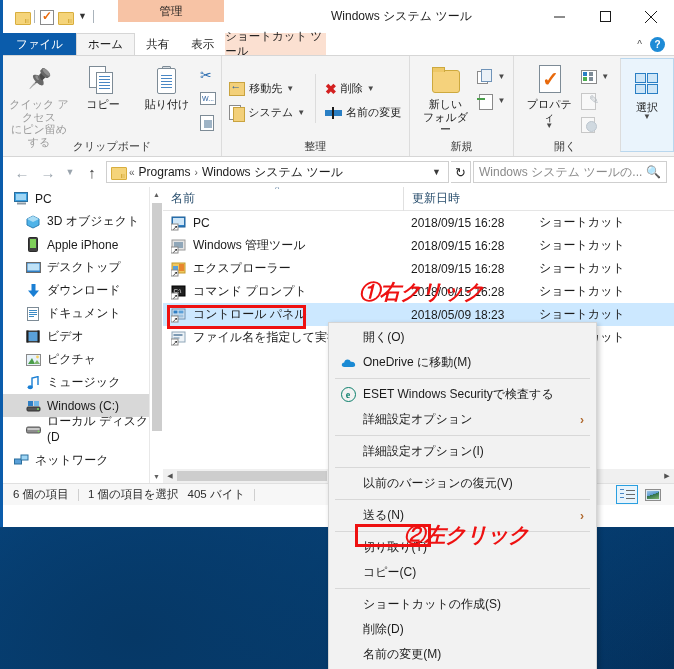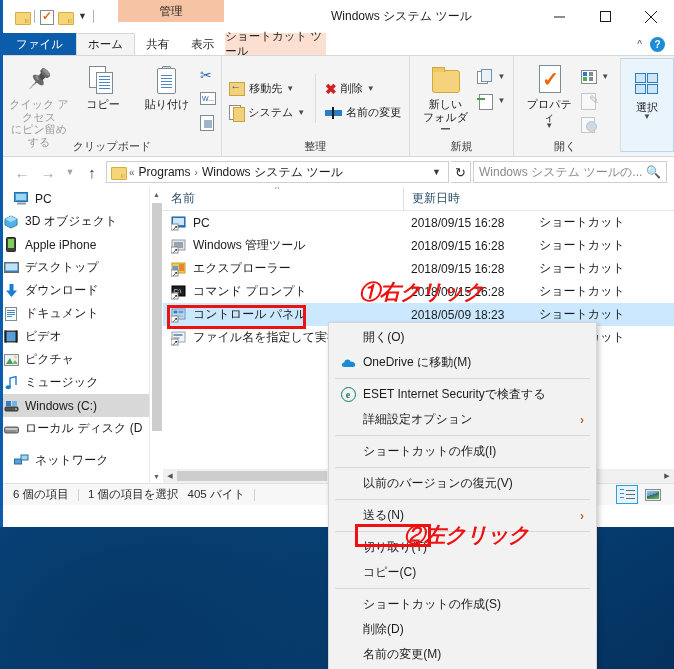--- a/index.html
+++ b/index.html
@@ -219,21 +219,21 @@
     align-items:center; padding:0 5px; font-size:12px; color:#8a8a8a; gap:3px;
   }
   .searchfield .mag { margin-left:auto; color:#333; font-size:12px; }
 
   
   .content { display:flex; height:296px; background:#fff; }
   .navpane {
     width:160px; position:relative; border-right:0; overflow:hidden; background:#fff;
     font-size:12px;
   }
-  .navitem { height:23px; display:flex; align-items:center; gap:6px; color:#1b1b1b; }
+  .navitem { height:23px; display:flex; align-items:center; gap:6px; padding-left:22px; color:#1b1b1b; }
   .navitem.lvl1 { padding-left:10px; }
   .navitem.sel { background:#d8d8d8; }
   .navicon { width:16px; height:16px; display:flex; align-items:center; justify-content:center; flex:0 0 16px;}
   .navpane-scroll {
     position:absolute; right:0; top:0; width:14px; height:100%; background:#fff;
     border-left:1px solid #e8e8e8;
   }
   .sb-arrow { height:14px; display:flex; align-items:center; justify-content:center;
               font-size:7px; color:#606060; }
   .sb-thumb { position:absolute; left:2px; width:10px; background:#cdcdcd; }
@@ -802,31 +802,31 @@
           <path d="M3.5 9 Q0.5 9 0.8 6.6 Q1.1 4.6 3.2 4.6 Q3.6 1.6 6.6 1.6 Q9.1 1.6 9.8 3.8 Q13 3.2 14 5.8 Q14.8 9 11.5 9 Z" fill="#1a8ad4"></path>
         </svg>
     </span>
     <span class="mlabel">OneDrive に移動(M)</span>
   </div>
   <div class="msep"></div>
   <div class="mi">
     <span class="micon">
         <span class="ic-eset">e</span>
       </span>
-    <span class="mlabel">ESET Internet Securityで検査する</span>
+    <span class="mlabel">ESET Windows Securityで検査する</span>
   </div>
   <div class="mi">
     <span class="micon"></span>
     <span class="mlabel">詳細設定オプション</span>
     <span class="marrow">›</span>
   </div>
   <div class="msep"></div>
   <div class="mi">
     <span class="micon"></span>
-    <span class="mlabel">ショートカットの作成(I)</span>
+    <span class="mlabel">詳細設定オプション(I)</span>
   </div>
   <div class="msep"></div>
   <div class="mi">
     <span class="micon"></span>
     <span class="mlabel">以前のバージョンの復元(V)</span>
   </div>
   <div class="msep"></div>
   <div class="mi">
     <span class="micon"></span>
     <span class="mlabel">送る(N)</span>

